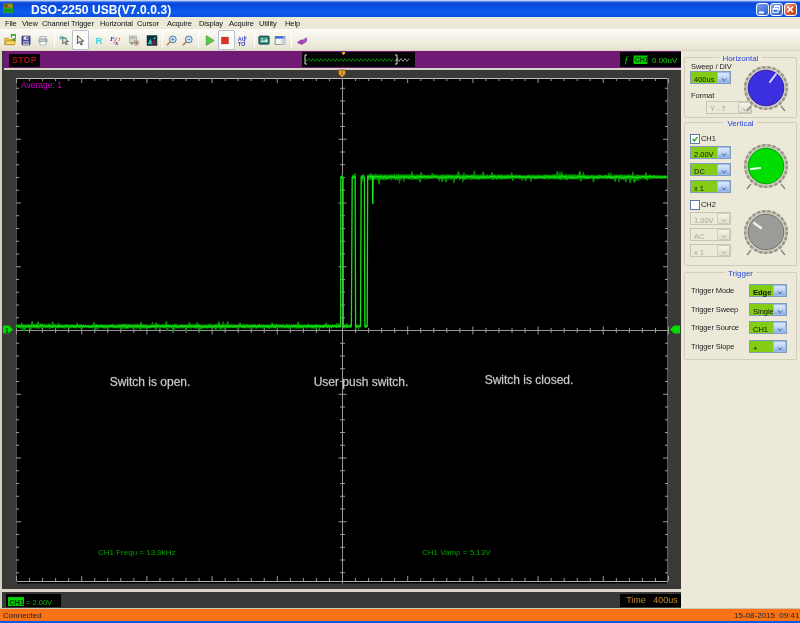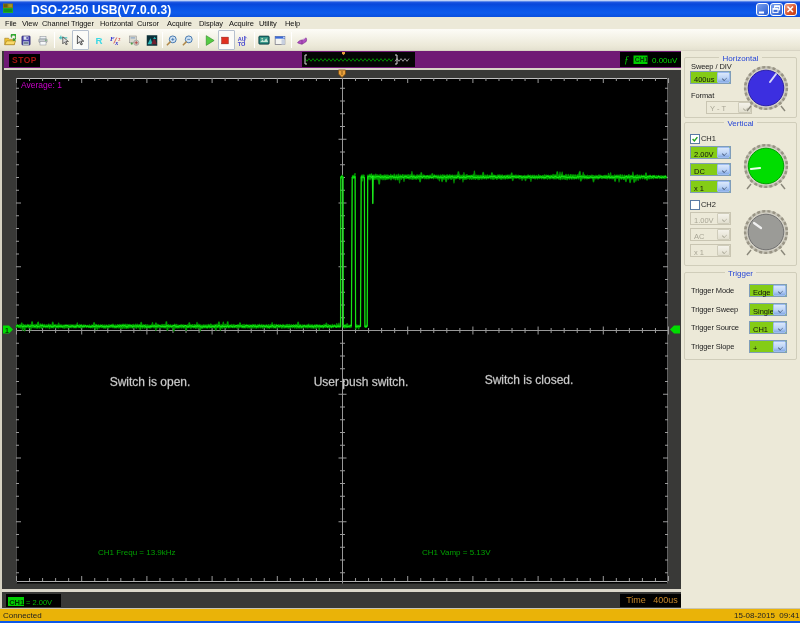--- a/index.html
+++ b/index.html
@@ -39,21 +39,21 @@
 .combo { position:absolute; height:13px; background:#84cc16; border:1px solid #7f9db9; font-size:7.5px; color:#111; }
 .combo .cv { position:absolute; left:3px; top:2.5px; }
 .combo .cb { position:absolute; right:0; top:0; width:13px; height:11px;
   background:linear-gradient(to bottom,#dbe8fb,#bad2f5 60%,#86abe4); border:1px solid #9ebcf0; border-radius:1px; }
 .combo .cb:after { content:""; position:absolute; left:3.5px; top:3px; width:4px; height:4px;
   border-left:1.6px solid #46597c; border-bottom:1.6px solid #46597c; transform:rotate(-45deg) scale(.85,.62); }
 .combo.dis { background:#ece9d8; border:1px solid #c9c5b2; color:#a8a595; }
 .combo.dis .cb { background:linear-gradient(to bottom,#f4f2ea,#e2dfcf); border:1px solid #cfccba; }
 .combo.dis .cb:after { border-color:#a8a595; }
 .cbx { position:absolute; width:10px; height:10px; background:#fff; border:1px solid #5a7ba5; }
-#statusbar { position:absolute; left:0; top:608px; width:800px; height:13px; background:#eab308;
+#statusbar { position:absolute; left:0; top:608px; width:800px; height:13px; background:#f97316;
   border-top:1px solid #c9c5b2; font-size:8px; color:#222; }
 #bluebottom { position:absolute; left:0; top:620.5px; width:800px; height:2.5px; background:#0c59e8; }
 </style></head>
 <body>
 <div id="titlebar">
   <svg class="ticon" viewBox="0 0 11 12">
       <rect x="0" y="1.5" width="10" height="4.5" fill="#8a7a14"></rect>
       <rect x="0" y="6" width="10" height="5" fill="#1fae2f"></rect>
       <rect x="0.8" y="2.2" width="3.6" height="3" fill="#6a5c0e"></rect>
       <rect x="5.4" y="2.2" width="3.6" height="3" fill="#a89420"></rect>
@@ -318,21 +318,21 @@
         <circle cx="25" cy="24" r="20.8" fill="none" stroke="#938f80" stroke-width="2.6" stroke-dasharray="3 2.2" opacity="0.9"></circle>
         <circle cx="25" cy="24" r="19.4" fill="#d4d1c6"></circle>
         <circle cx="25" cy="24" r="17.8" fill="#9b9b97"></circle>
         <circle cx="25" cy="24" r="17.8" fill="none" stroke="#717171" stroke-width="1"></circle>
         <line x1="20" y1="20" x2="13" y2="15" stroke="#f0f0f0" stroke-width="2.2" stroke-linecap="round"></line>
       </svg>
     </div>
     <div class="gbox" style="top:221px; height:88px;">
       <div class="gtitle"><span>Trigger</span></div>
       <div class="plabel" style="top:13px">Trigger Mode</div>
-      <div class="combo" style="left:64px; top:11px; width:38px;">
+      <div class="combo" style="left:64px; top:11px; width:38px;font-weight:bold;">
           <span class="cv">Edge</span>
           <span class="cb"></span>
         </div>
       <div class="plabel" style="top:32px">Trigger Sweep</div>
       <div class="combo" style="left:64px; top:30px; width:38px;">
           <span class="cv">Single</span>
           <span class="cb"></span>
         </div>
       <div class="plabel" style="top:50px">Trigger Source</div>
       <div class="combo" style="left:64px; top:48px; width:38px;">

